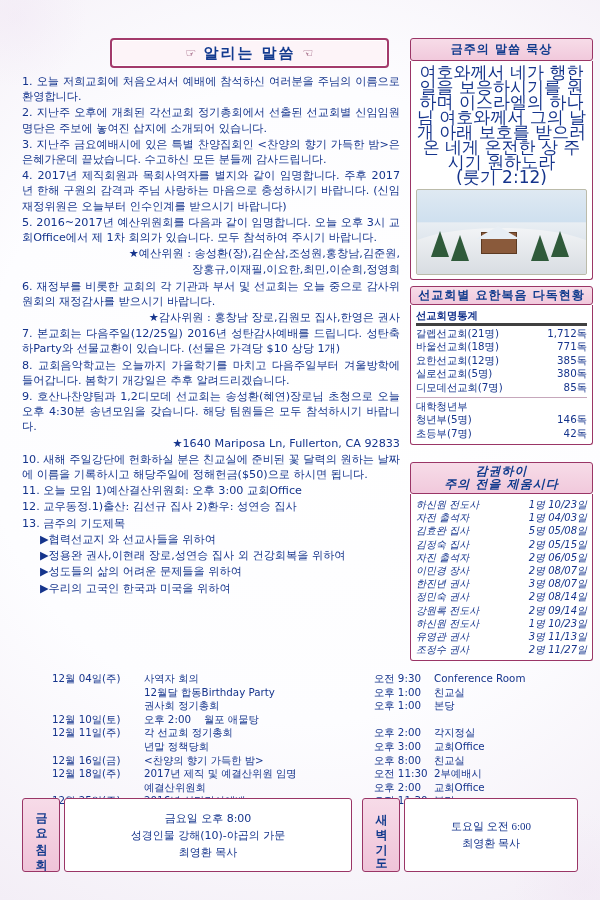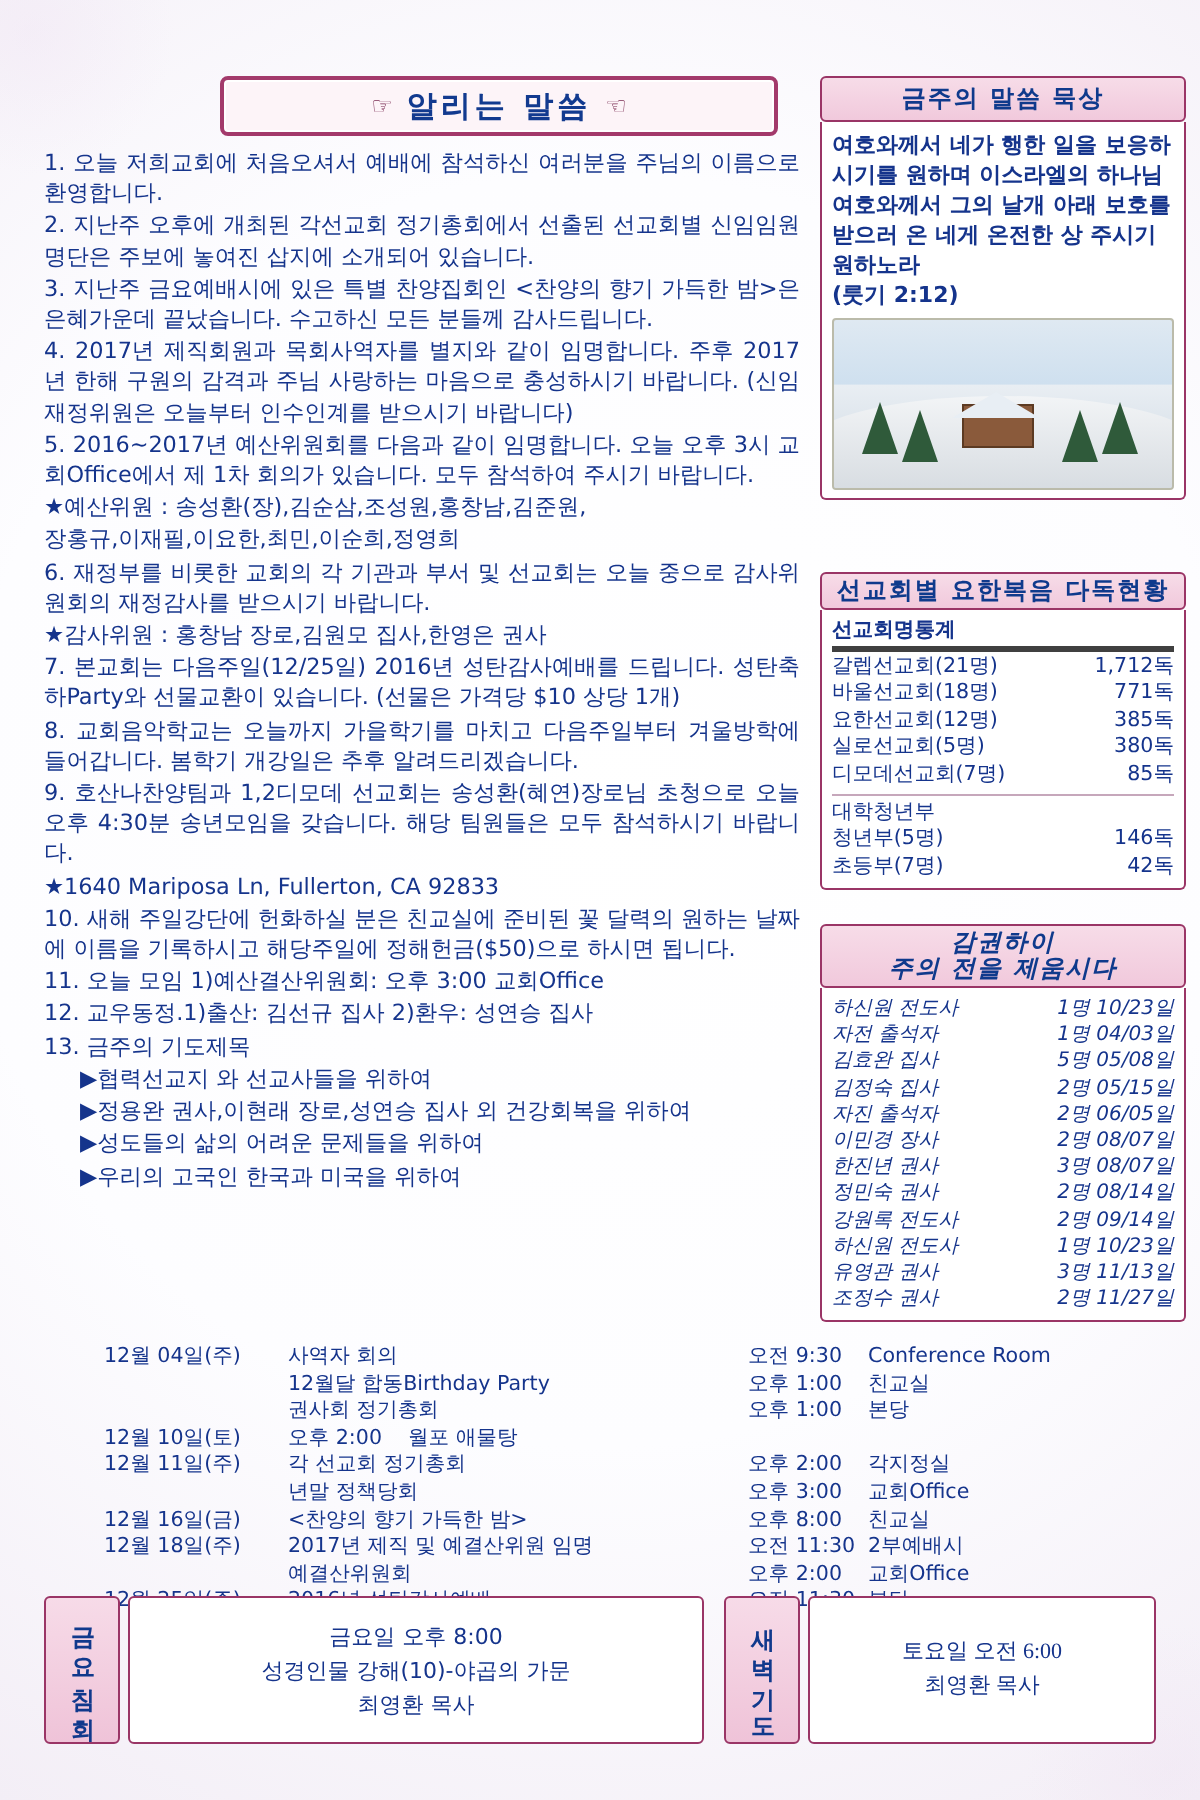--- a/index.html
+++ b/index.html
@@ -28,36 +28,36 @@
     font-size:15px;font-weight:bold;color:#123a8f;letter-spacing:2px;
   }
   .banner .deco{font-size:12px;color:#7a2b52;padding:0 7px;}
   
   .left{
     position:absolute;left:22px;top:74px;width:378px;
     font-size:11.2px;line-height:15.2px;color:#15348c;
     text-align:justify;
   }
   .left p{margin:0 0 1px 0;}
-  .center{text-align:left;}
+  .center{text-align:right;}
   
   .rbox{position:absolute;left:410px;width:183px;}
   .rhead{
     border:1.5px solid #9a3566;border-radius:3px;
     background:linear-gradient(#f7dce8,#f1c9dc);
     text-align:center;font-size:12px;font-weight:bold;color:#0f3a8c;
     padding:2px 0;letter-spacing:1px;
   }
   .rbody{
     border:1.5px solid #9a3566;border-top:none;border-radius:0 0 3px 3px;
     background:#fff;
     padding:4px 5px;font-size:10.3px;line-height:13.6px;color:#15348c;
   }
   
-  #meditation-body{text-align:left;font-size:11px;line-height:15px;font-weight:bold;}
+  #meditation-body{text-align:center;font-size:17px;line-height:15px;}
   .photo{
     margin:4px 0 0 0;height:84px;border:1px solid #bba;
     background:
       linear-gradient(#dfe9f2 0%, #cfe0ef 38%, #e9eef3 39%, #cbd7e2 100%);
     position:relative;overflow:hidden;border-radius:2px;
   }
   .photo .hill{
     position:absolute;left:-10%;bottom:0;width:120%;height:55%;
     background:linear-gradient(#f2f4f6,#d8dde2);
     border-radius:60% 60% 0 0 / 70% 70% 0 0;

